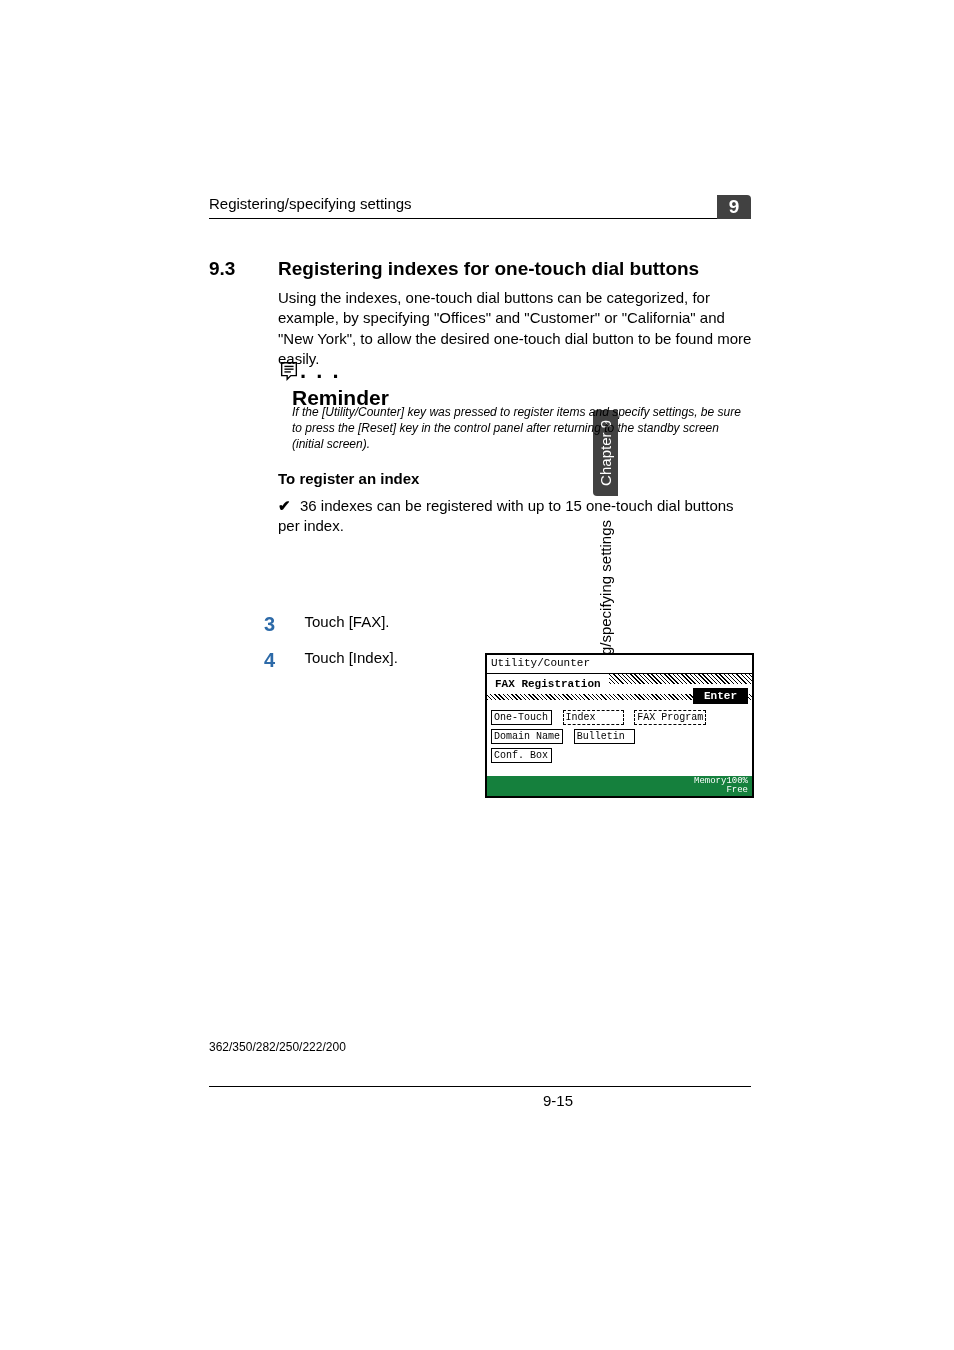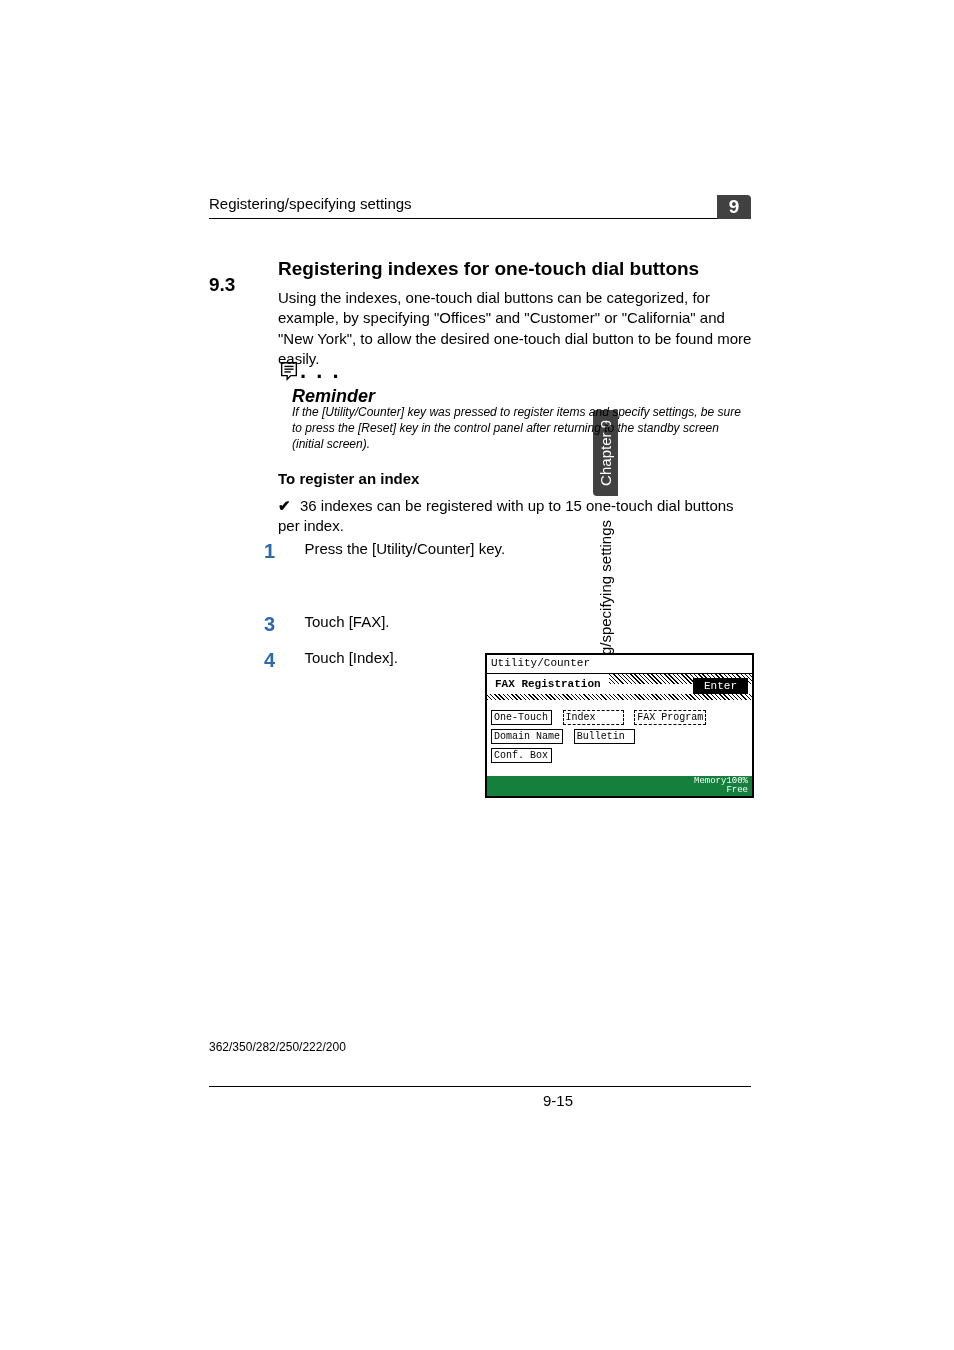--- a/index.html
+++ b/index.html
@@ -69,21 +69,20 @@
     transform: rotate(180deg);
   }
 
   
   .sec-num {
     position: absolute;
     left: 209px;
     top: 258px;
     font-weight: bold;
     font-size: 19px;
-    margin-top: 16px;
   }
   .sec-title {
     position: absolute;
     left: 278px;
     top: 258px;
     font-weight: bold;
     font-size: 19px;
   }
   .para1 {
     position: absolute;
@@ -99,22 +98,21 @@
     top: 358px;
     font-size: 22px;
     letter-spacing: 2px;
   }
   .rem-icon svg { vertical-align: -4px; }
   .rem-head {
     position: absolute;
     left: 292px;
     top: 386px;
     font-weight: bold;
-    font-size: 18px;
-    font-style: italic;
+    font-size: 21px;
   }
   .rem-body {
     position: absolute;
     left: 292px;
     top: 404px;
     width: 460px;
     font-style: italic;
     font-size: 12px;
     line-height: 1.35;
   }
@@ -195,24 +193,24 @@
   }
   .lcd .hatched {
     background-image: repeating-linear-gradient(45deg,#000 0,#000 1px,#fff 1px,#fff 3px);
   }
   .lcd .hatchrow {
     height: 10px;
   }
   .lcd .enter-btn {
     position: absolute;
     right: 4px;
-    top: 4px;
+    top: 14px;
     background: #000;
     color: #fff;
-    font-weight: normal;
+    font-weight: bold;
     padding: 1px 10px;
     border: 1px solid #000;
     font-size: 11px;
   }
   .lcd .content {
     padding: 8px 4px 10px 4px;
     position: relative;
     min-height: 58px;
   }
   .lcd-btn {
@@ -284,24 +282,20 @@
     </svg><b>. . .</b>
   </div>
   <div class="rem-head">Reminder</div>
   <div class="rem-body">If the [Utility/Counter] key was pressed to register items and specify settings, be sure to press the [Reset] key in the control panel after returning to the standby screen (initial screen).</div>
 
   <div class="sub-head">To register an index</div>
   <div class="check-row">
     <span class="mark">✔</span><span class="check-body">36 indexes can be registered with up to 15 one-touch dial buttons per index.</span>
   </div>
 
-  <div class="step s1">
-    <span class="num">1</span>
-    <span class="txt">Press the [Utility/Counter] key.</span>
-  </div>
   <div class="step s3">
     <span class="num">3</span>
     <span class="txt">Touch [FAX].</span>
   </div>
   <div class="step s4">
     <span class="num">4</span>
     <span class="txt">Touch [Index].</span>
   </div>
 
   <div class="lcd">

